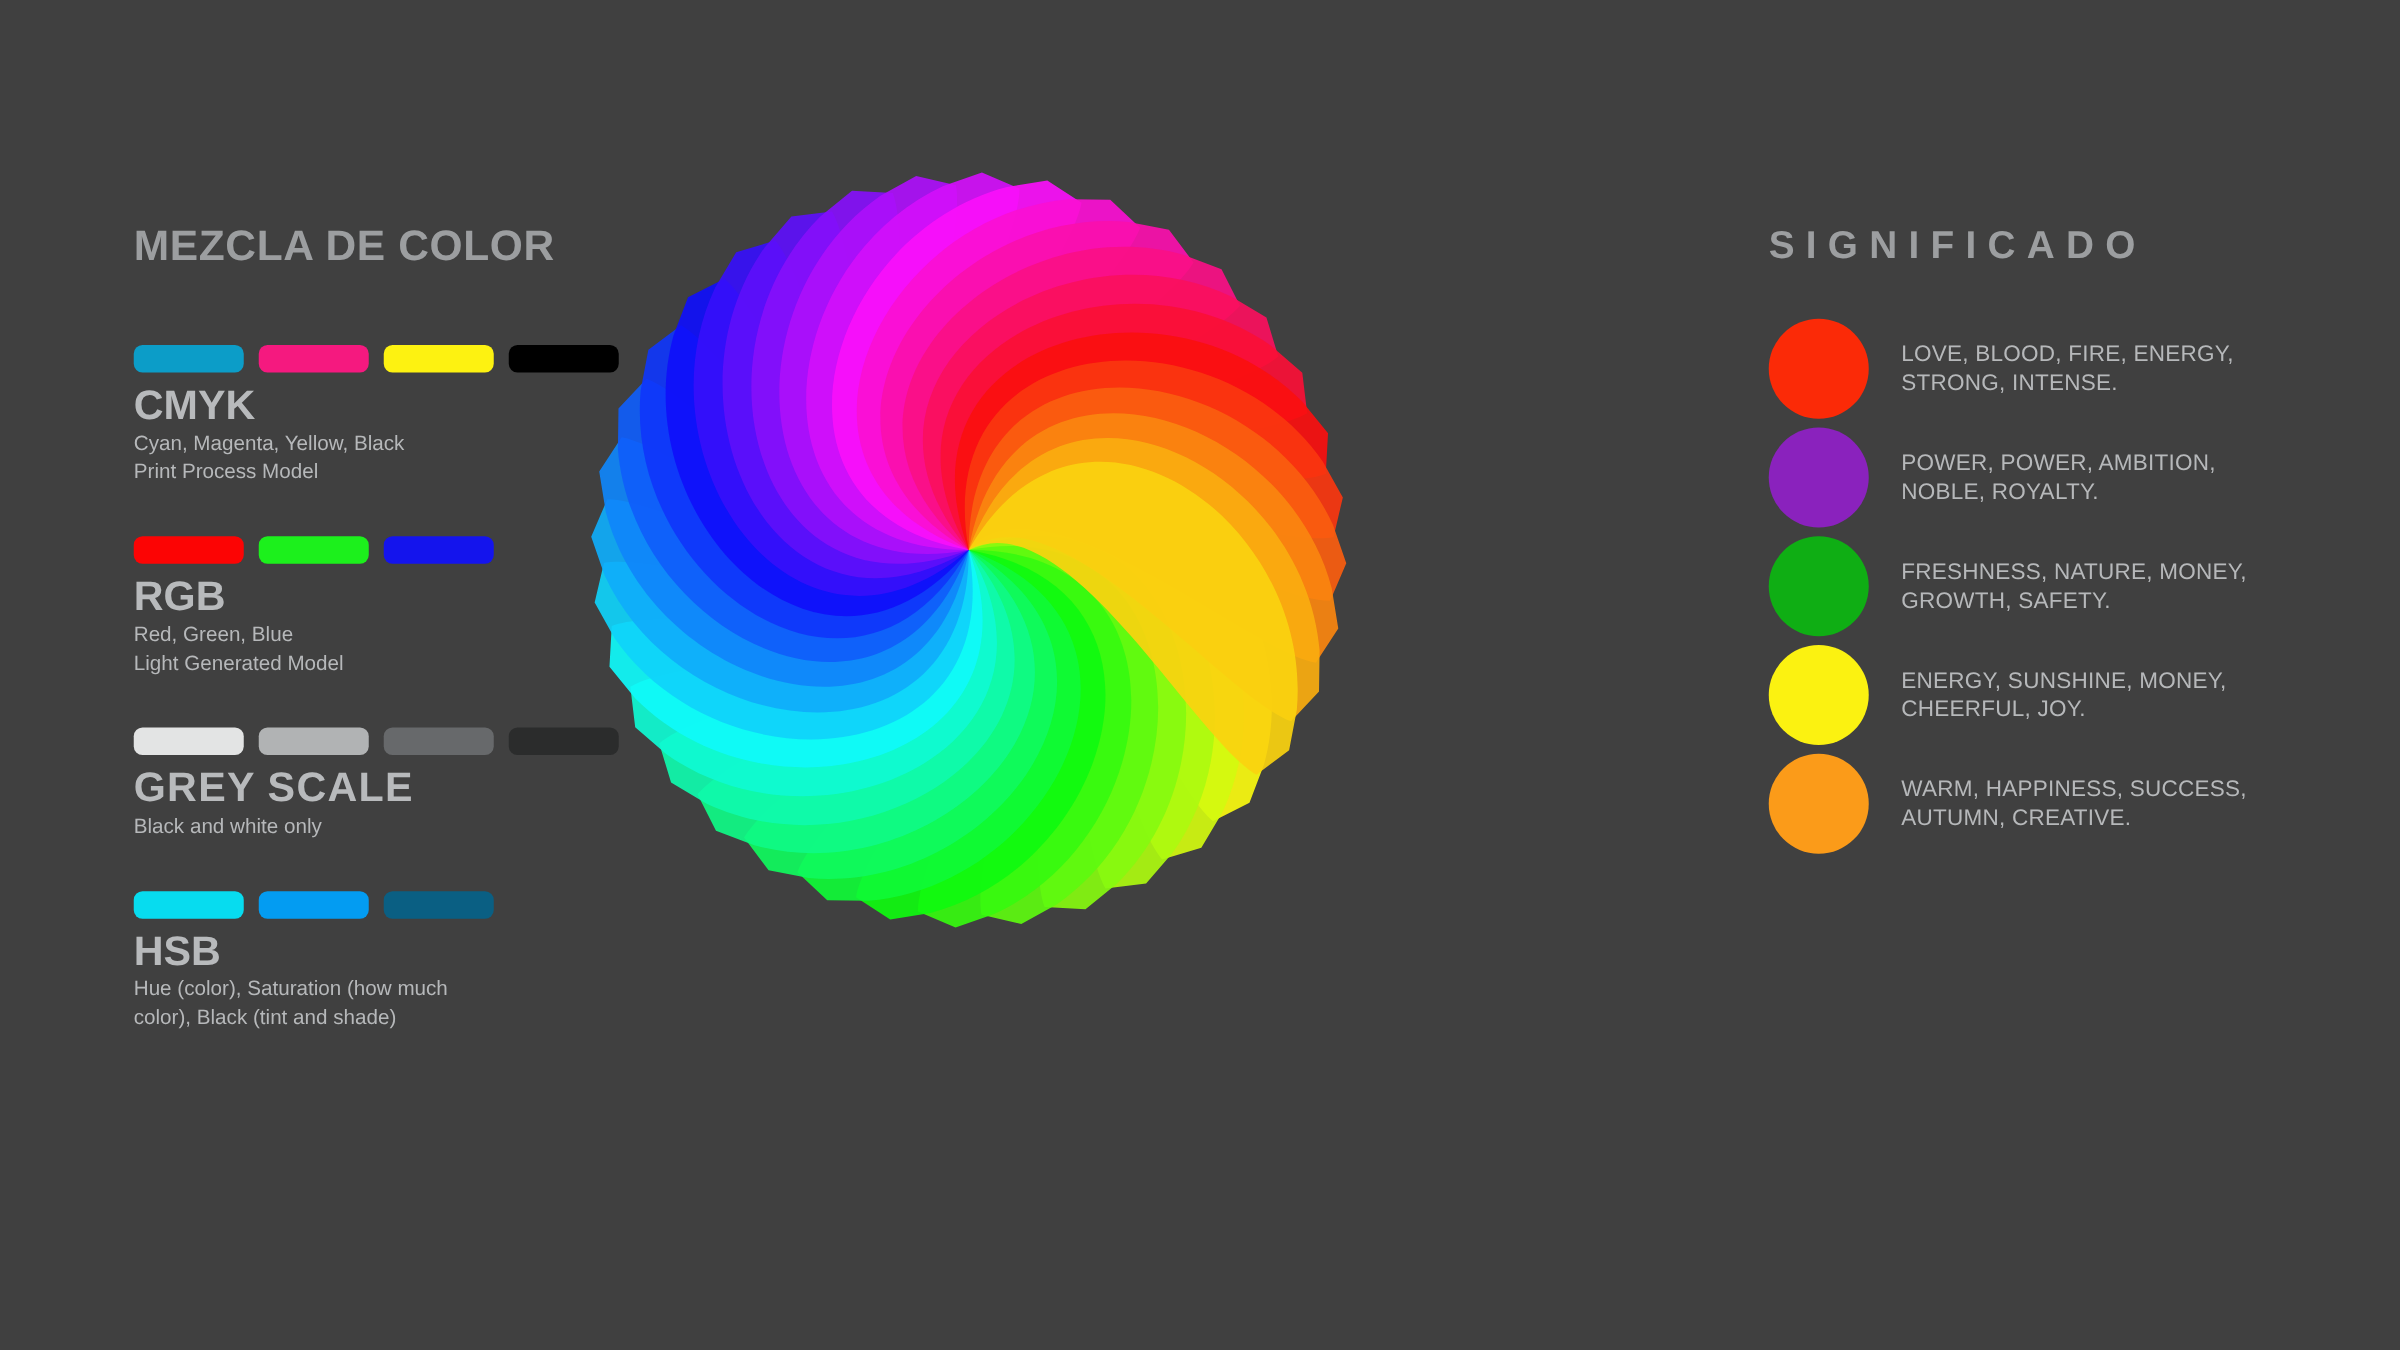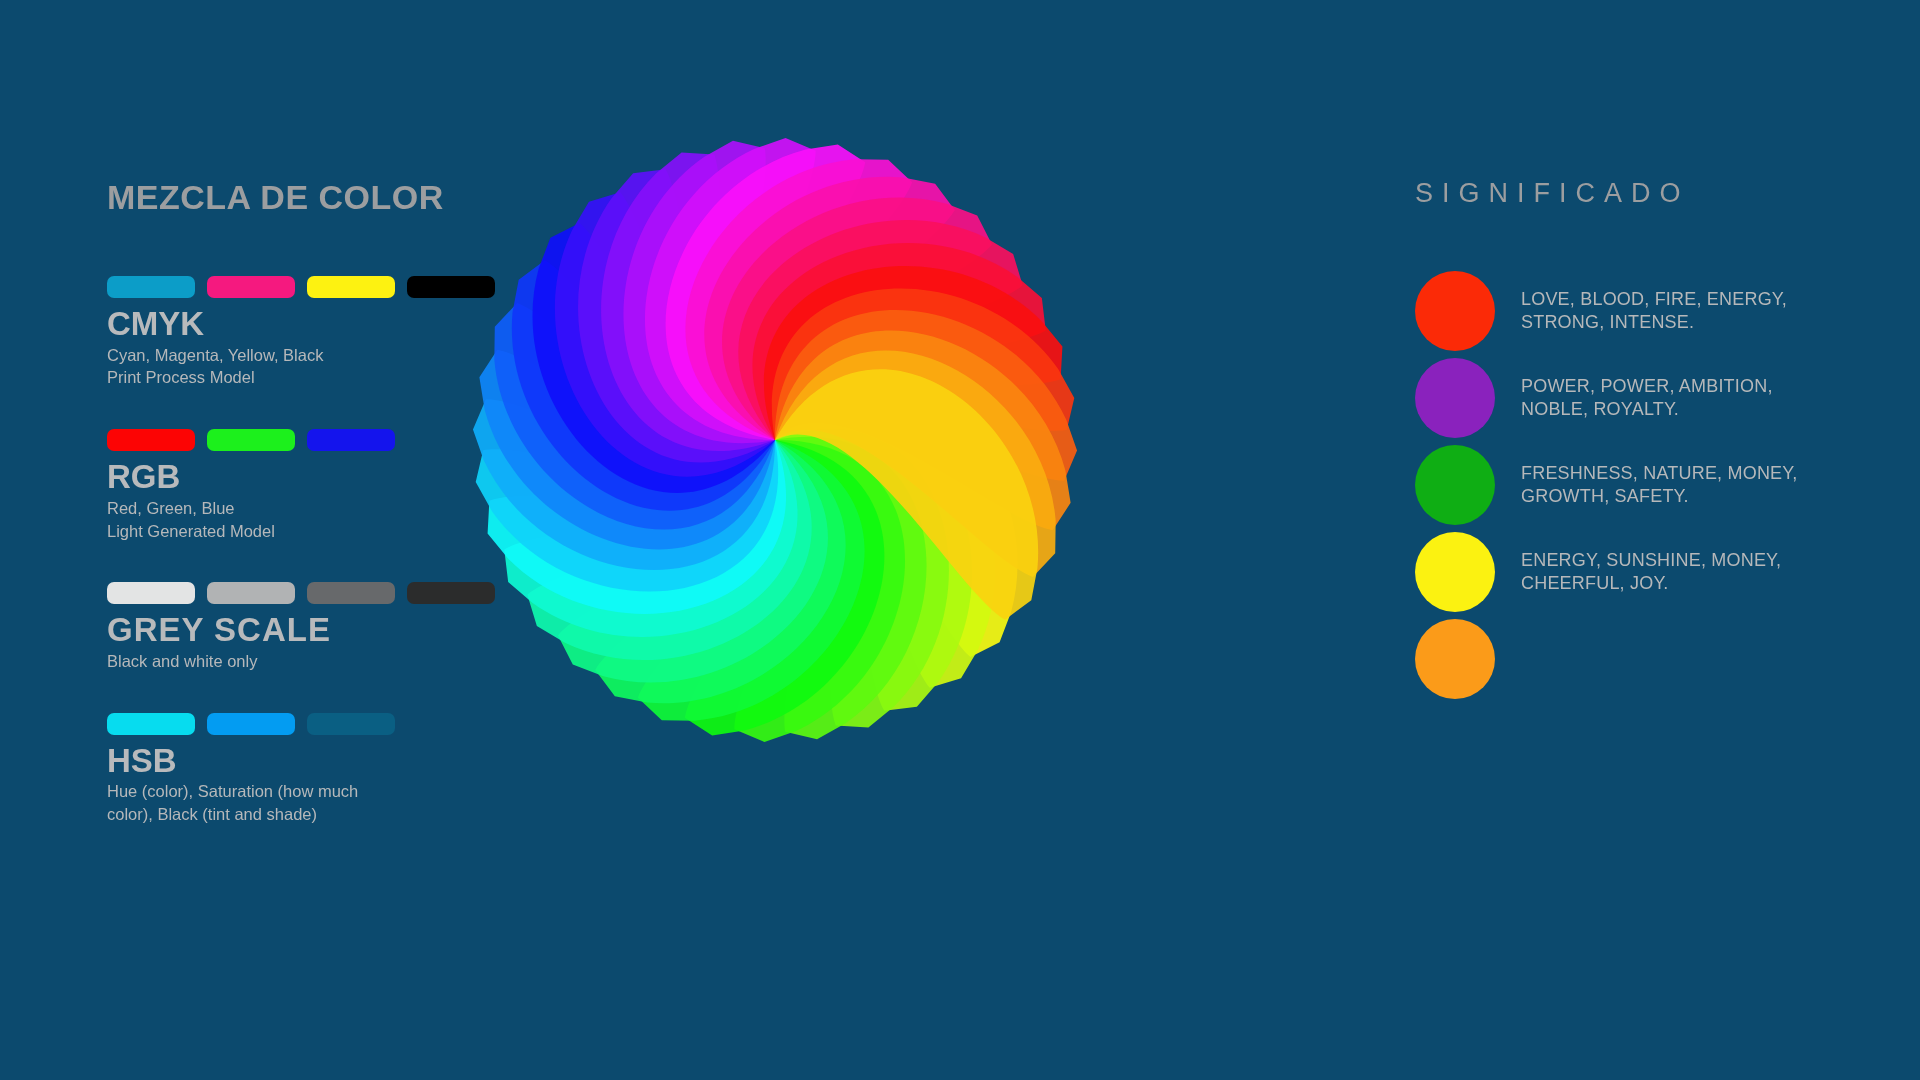--- a/index.html
+++ b/index.html
@@ -10,21 +10,21 @@
     height: 1080px;
     background: #ffffff;
     font-family: "Liberation Sans", sans-serif;
     overflow: hidden;
   }
 
   .page {
     position: relative;
     width: 1920px;
     height: 1080px;
-    background: #0c4a6e;
+    background: #404040;
   }
 
   
   .left-panel {
     position: absolute;
     left: 107px;
     top: 180px;
     width: 420px;
   }
 
@@ -82,26 +82,26 @@
 
   
   .right-panel {
     position: absolute;
     left: 1415px;
     top: 180px;
     width: 430px;
   }
 
   .panel-title-right {
-    font-size: 27px;
-    font-weight: normal;
+    font-size: 31px;
+    font-weight: bold;
     color: #9c9ea0;
     letter-spacing: 9px;
     line-height: 1;
-    margin-bottom: 60px;
+    margin-bottom: 40px;
     white-space: nowrap;
   }
 
   .meaning-list { display: block; }
 
   .meaning-item {
     display: flex;
     align-items: center;
     height: 87px;
   }
@@ -251,17 +251,21 @@
         </div>
         <div class="meaning-item">
           <div class="meaning-dot" style="background: rgb(251, 242, 17);"></div>
           <div class="meaning-text">
             <div>ENERGY, SUNSHINE, MONEY,</div>
             <div>CHEERFUL, JOY.</div>
           </div>
         </div>
         <div class="meaning-item">
           <div class="meaning-dot" style="background: rgb(251, 155, 25);"></div>
+          <div class="meaning-text">
+            <div>WARM, HAPPINESS, SUCCESS,</div>
+            <div>AUTUMN, CREATIVE.</div>
+          </div>
         </div>
       </div>
   </div>
 
 </div>
 
 </body></html>

